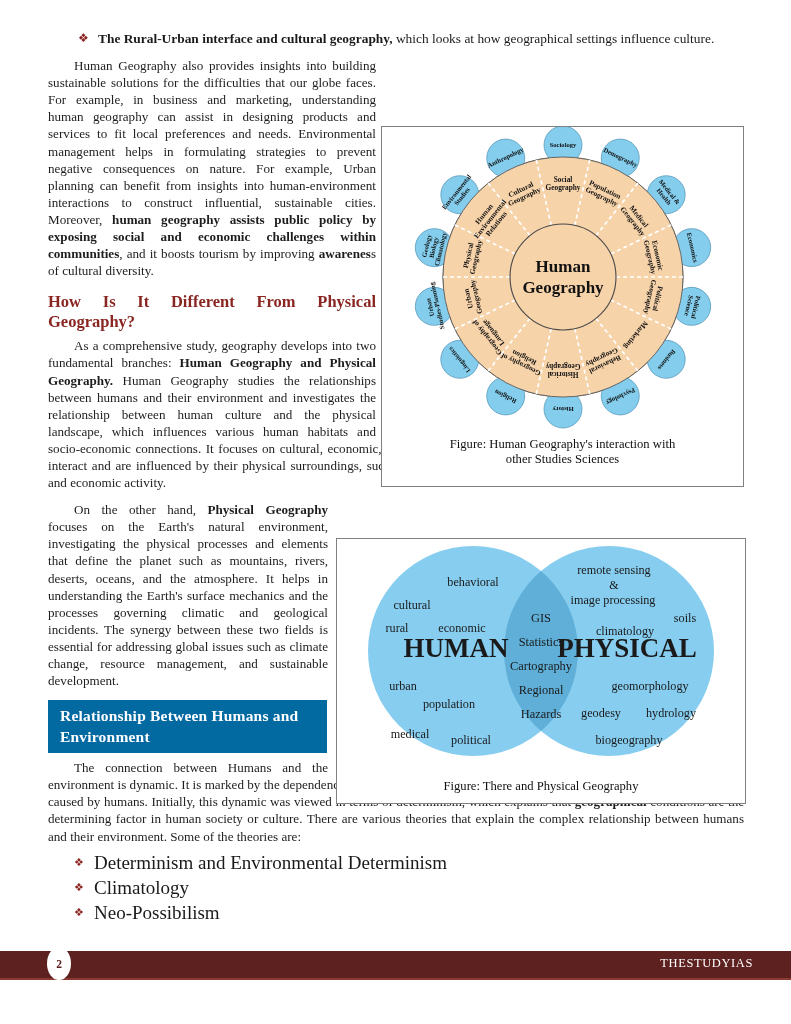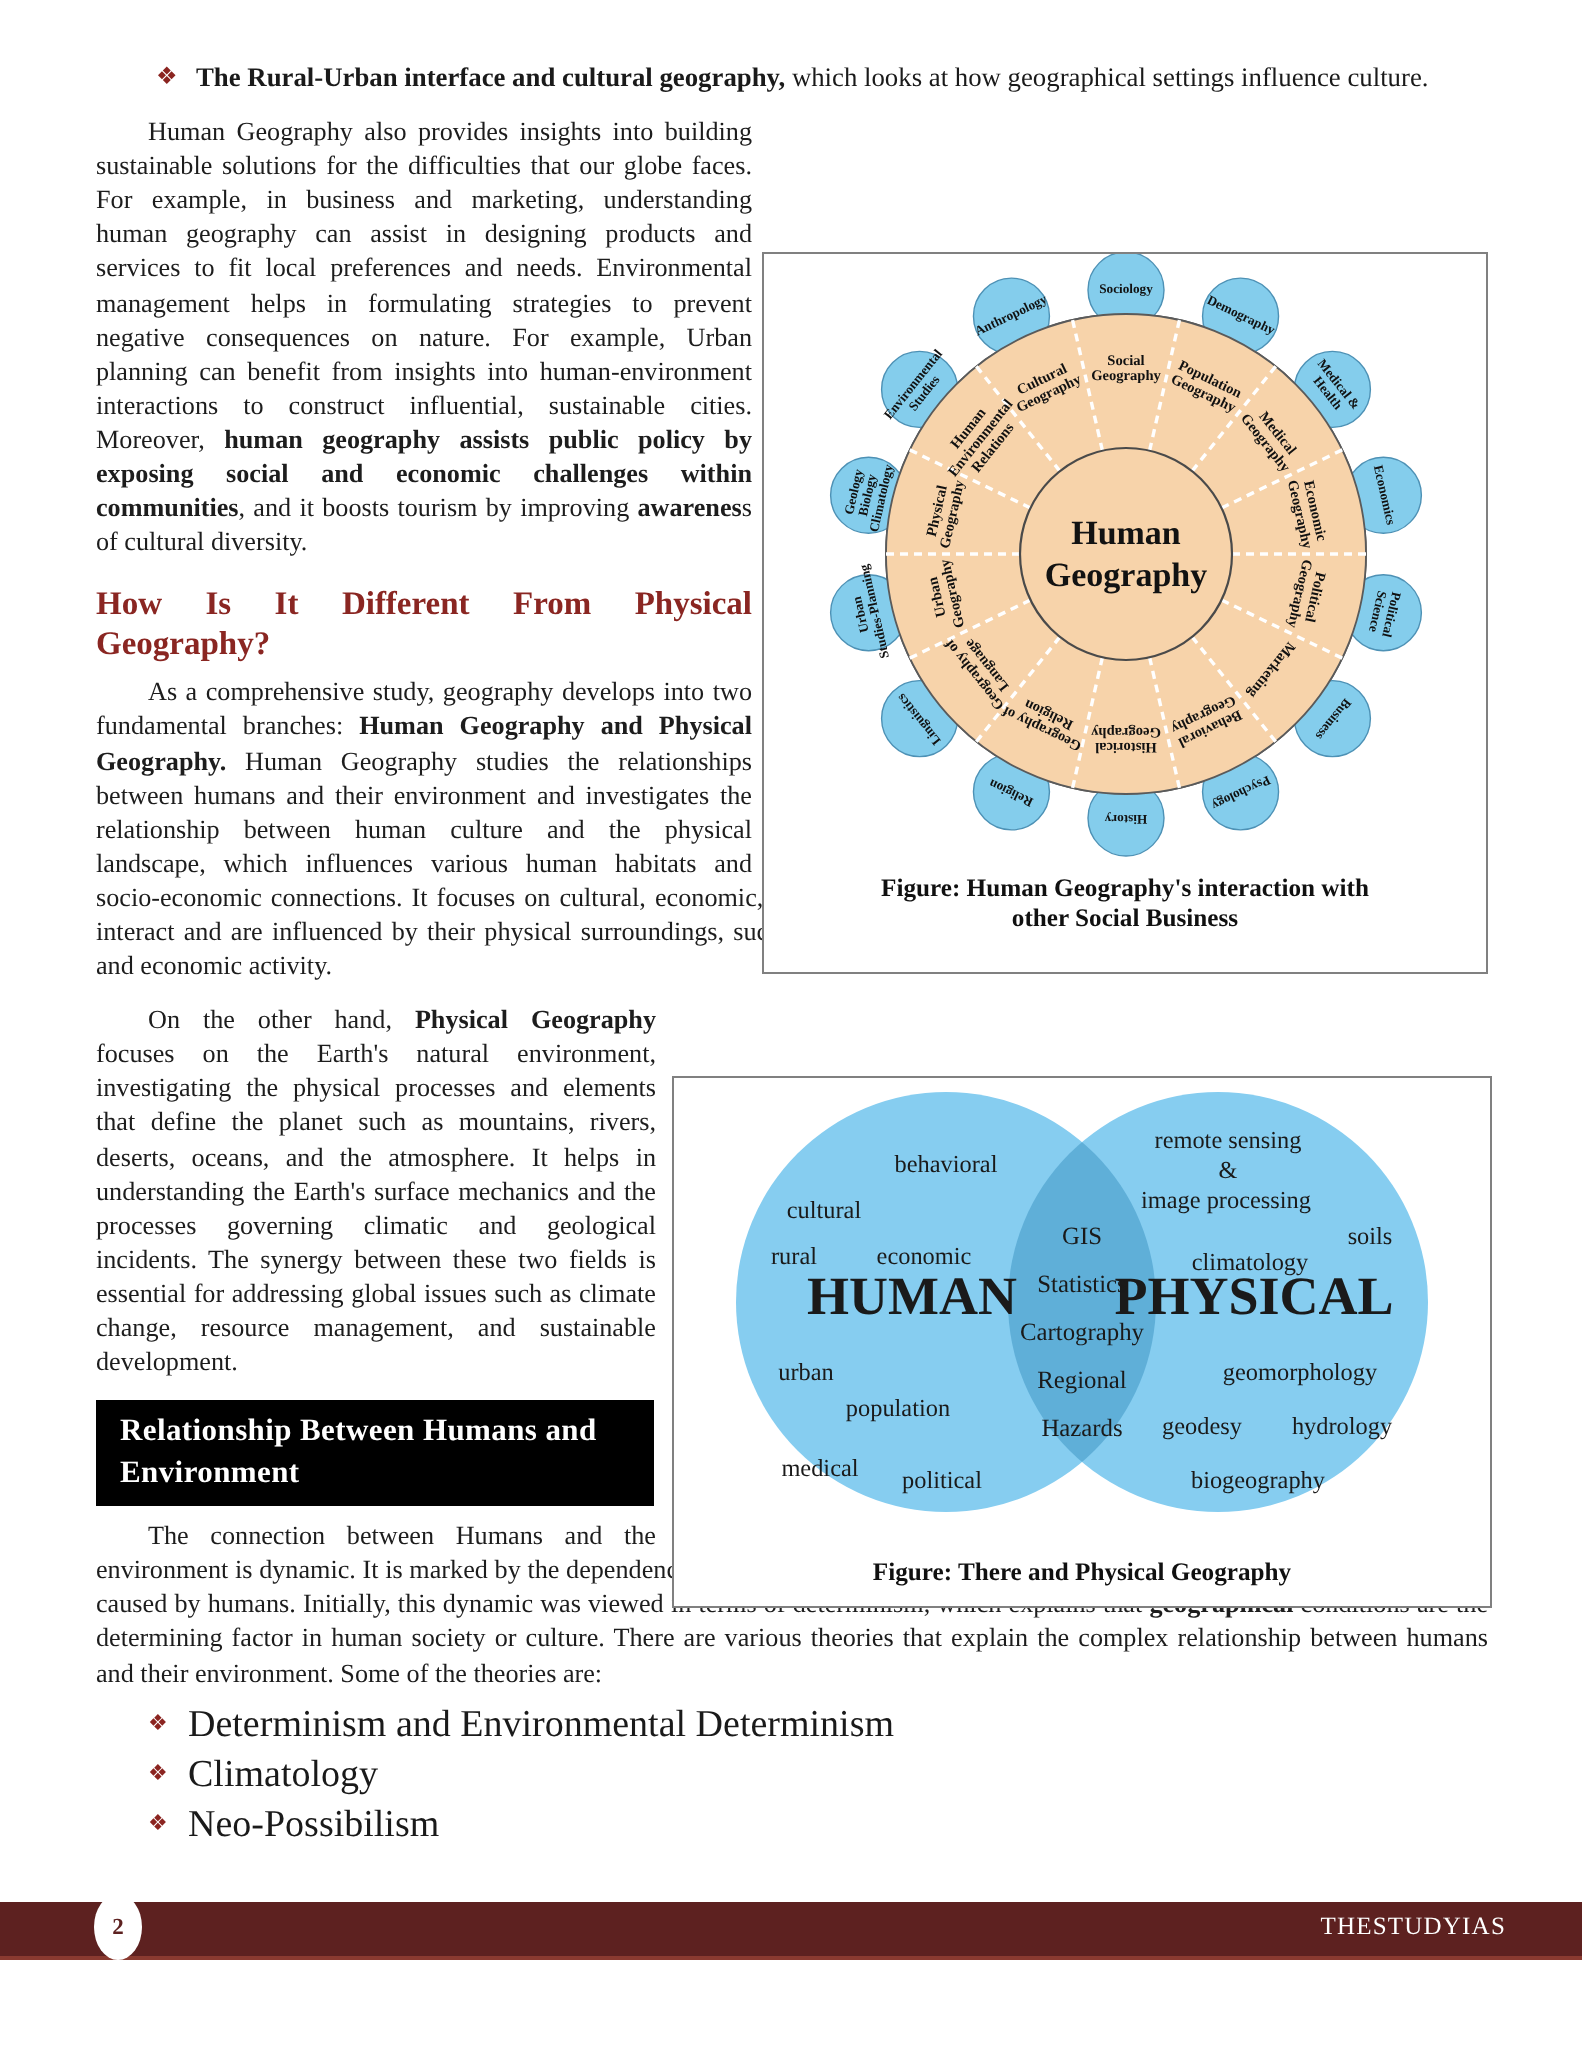--- a/index.html
+++ b/index.html
@@ -72,40 +72,40 @@
     line-height: 19.5px;
     font-weight: bold;
     color: #8a2622;
     font-family: "Liberation Serif", "DejaVu Serif", serif;
     text-align: justify;
     hyphens: auto;
   }
 
   
   .banner-heading {
-    background: #000000;
+    background: #0369a1;
     color: #ffffff;
     font-size: 15.5px;
     line-height: 21px;
     font-weight: bold;
     padding: 5px 10px 6px 12px;
     width: 279px;
     margin: 11px 0 6px 0;
     letter-spacing: .2px;
   }
 
   
   .fig-box {
     border: 1.3px solid #808080;
     background: #ffffff;
     position: absolute;
   }
   .fig-caption {
     text-align: center;
-    font-weight: bold;
+    font-weight: normal;
     font-size: 12.6px;
     line-height: 15px;
     color: #101010;
     padding: 0 6px;
   }
 
   
   #fig-wheel {
     left: 381px;
     top: 126px;
@@ -375,21 +375,21 @@
           </g>
           <g transform="rotate(334.2857142857143 123.7273464364823 31.07210943688068)">
             <text x="123.7273464364823" y="31.07210943688068" text-anchor="middle" font-size="6.6" font-weight="bold" fill="#111111" dominant-baseline="middle">Anthropology</text>
           </g>
           <text x="181" y="141" text-anchor="middle" font-size="17" font-weight="bold" fill="#121212" dominant-baseline="middle">Human</text>
           <text x="181" y="162" text-anchor="middle" font-size="17" font-weight="bold" fill="#121212" dominant-baseline="middle">Geography</text>
         </svg>
     </div>
     <div class="cap">
       <div class="fig-caption">Figure: Human Geography's interaction with</div>
-      <div class="fig-caption">other Social Business</div>
+      <div class="fig-caption">other Studies Sciences</div>
     </div>
   </div>
 
   <div class="fig-box" id="fig-venn">
     <div class="venn-wrap">
       <svg id="venn-svg" width="408" height="228" viewBox="0 0 408 228">
           <defs>
             <clipPath id="clipL">
               <circle cx="136" cy="112" r="105"></circle>
             </clipPath>

